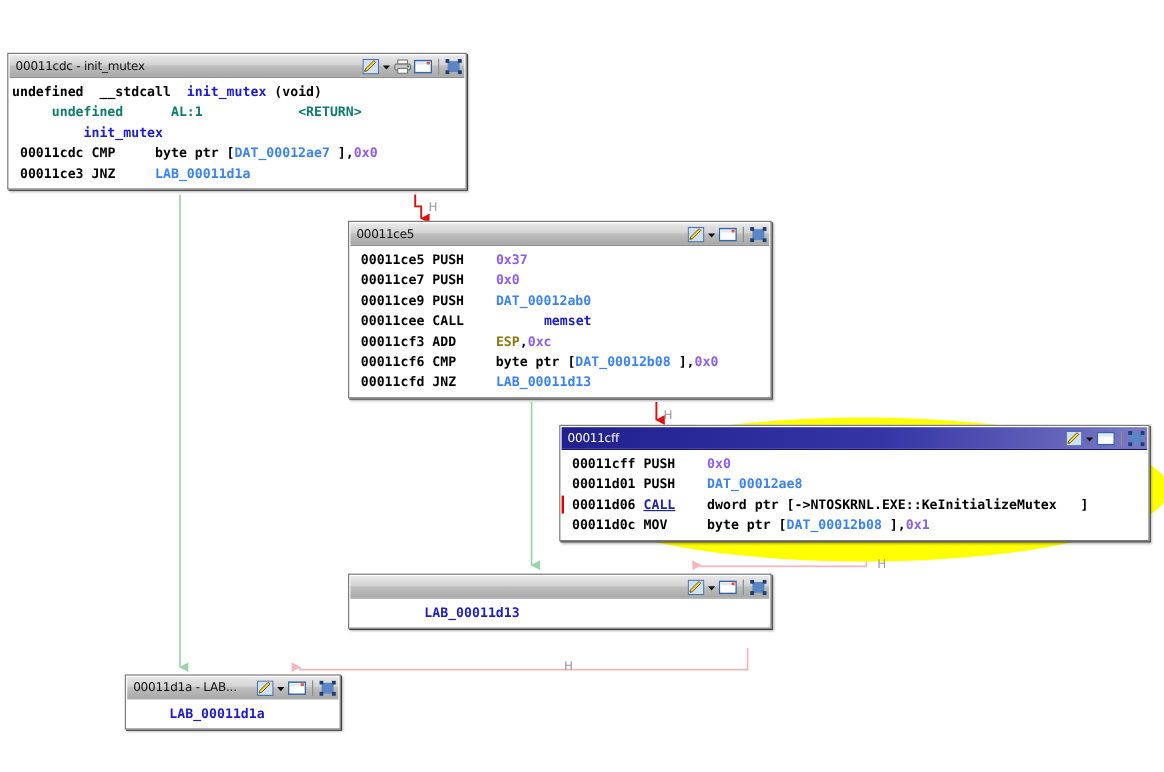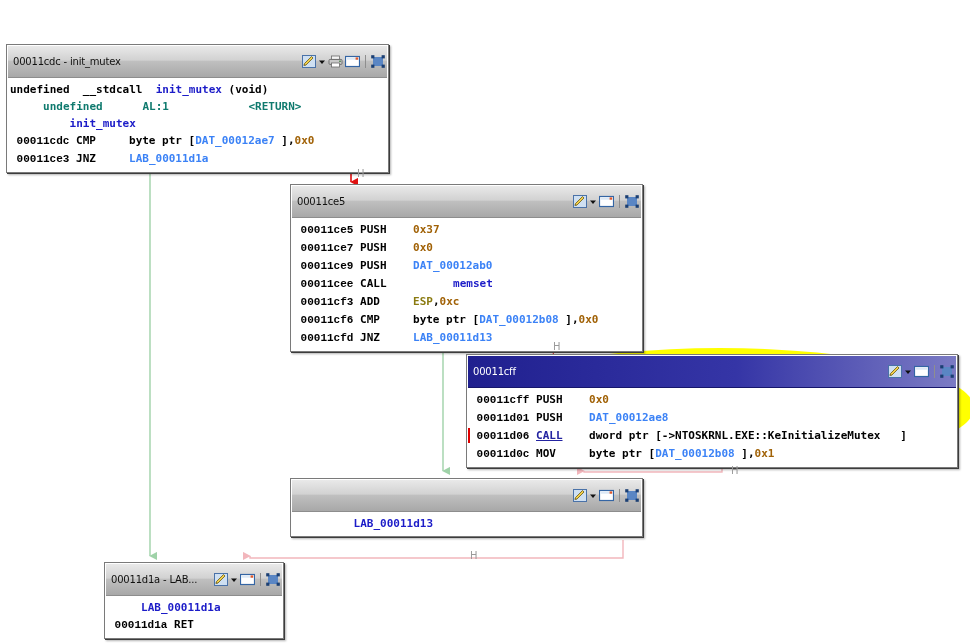--- a/index.html
+++ b/index.html
@@ -45,21 +45,21 @@
     position: absolute;
     z-index: 3;
     box-sizing: border-box;
     background: #ffffff;
     border: 1px solid #7a7a7a;
     box-shadow: 1px 1px 0 #3c3c3c, 2px 2px 2px rgba(0,0,0,0.30);
     padding: 1px;
   }
 
   .titlebar {
-    height: 32px;
+    height: 19px;
     box-sizing: border-box;
     display: flex;
     align-items: center;
     padding: 0 2px 0 5px;
     background: linear-gradient(to bottom, #e9e9e9 0%, #d2d2d2 45%, #bfbfbf 50%, #a8a8a8 100%);
     border-bottom: 1px solid #8d8d8d;
     user-select: none;
   }
   .block.active > .titlebar {
     background: linear-gradient(to right, #20208f 0%, #3535a6 55%, #7b7bc4 100%);
@@ -107,25 +107,25 @@
     content: "";
     position: absolute;
     left: -2px;
     top: 1px;
     width: 2px;
     height: 15px;
     background: #e00000;
   }
 
   
-  .t-addr   { color: #000000; font-weight: bold; font-family: Liberation Mono, monospace; }
+  .t-addr   { color: #000000; font-weight: bold; }
   .t-mnem   { color: #000000; font-weight: bold; }
   .t-mnem-u { color: #2323a0; font-weight: bold; text-decoration: underline; }
   .t-plain  { color: #000000; font-weight: bold; }
-  .t-num    { color: #a16207; font-weight: bold; }
+  .t-num    { color: #8b5cf6; font-weight: bold; }
   .t-sym    { color: #3b82f6; font-weight: bold; }
   .t-call   { color: #1c1cc8; font-weight: bold; margin-left: 40px; }
   .t-reg    { color: #8a7a10; font-weight: bold; }
   .t-type   { color: #000000; font-weight: bold; }
   .t-fnname { color: #1c1cc8; font-weight: bold; }
   .t-ret    { color: #0f7a6e; font-weight: bold; text-align: right; }
   .t-label  { color: #1c1cc8; font-weight: bold; }
   .t-param  { color: #0f7a6e; font-weight: bold; }
 
   
@@ -363,21 +363,21 @@
           <svg class="ic" width="14" height="13" viewBox="0 0 14 13">
             <rect x="2" y="2" width="10" height="9" fill="#5a86c4"></rect>
             <rect x="0.2" y="0.2" width="3.2" height="3.2" fill="#1b3f73"></rect>
             <rect x="10.6" y="0.2" width="3.2" height="3.2" fill="#1b3f73"></rect>
             <rect x="0.2" y="9.6" width="3.2" height="3.2" fill="#1b3f73"></rect>
             <rect x="10.6" y="9.6" width="3.2" height="3.2" fill="#1b3f73"></rect>
           </svg>
         </span>
       </span>
     </div>
-    <div class="body"><span class="row"><span class="t-label">     LAB_00011d1a</span></span><span class="row"><span class="t-addr"> 00011d1a </span><span class="t-mnem">RET</span></span></div>
+    <div class="body"><span class="row"><span class="t-label">     LAB_00011d1a</span></span></div>
   </div>
 
   <span class="hmark" style="left:357px; top:168px;">H</span>
   <span class="hmark" style="left:553px; top:341px;">H</span>
   <span class="hmark" style="left:731px; top:465px;">H</span>
   <span class="hmark" style="left:470px; top:550px;">H</span>
 
 </div>
 
 </body></html>

